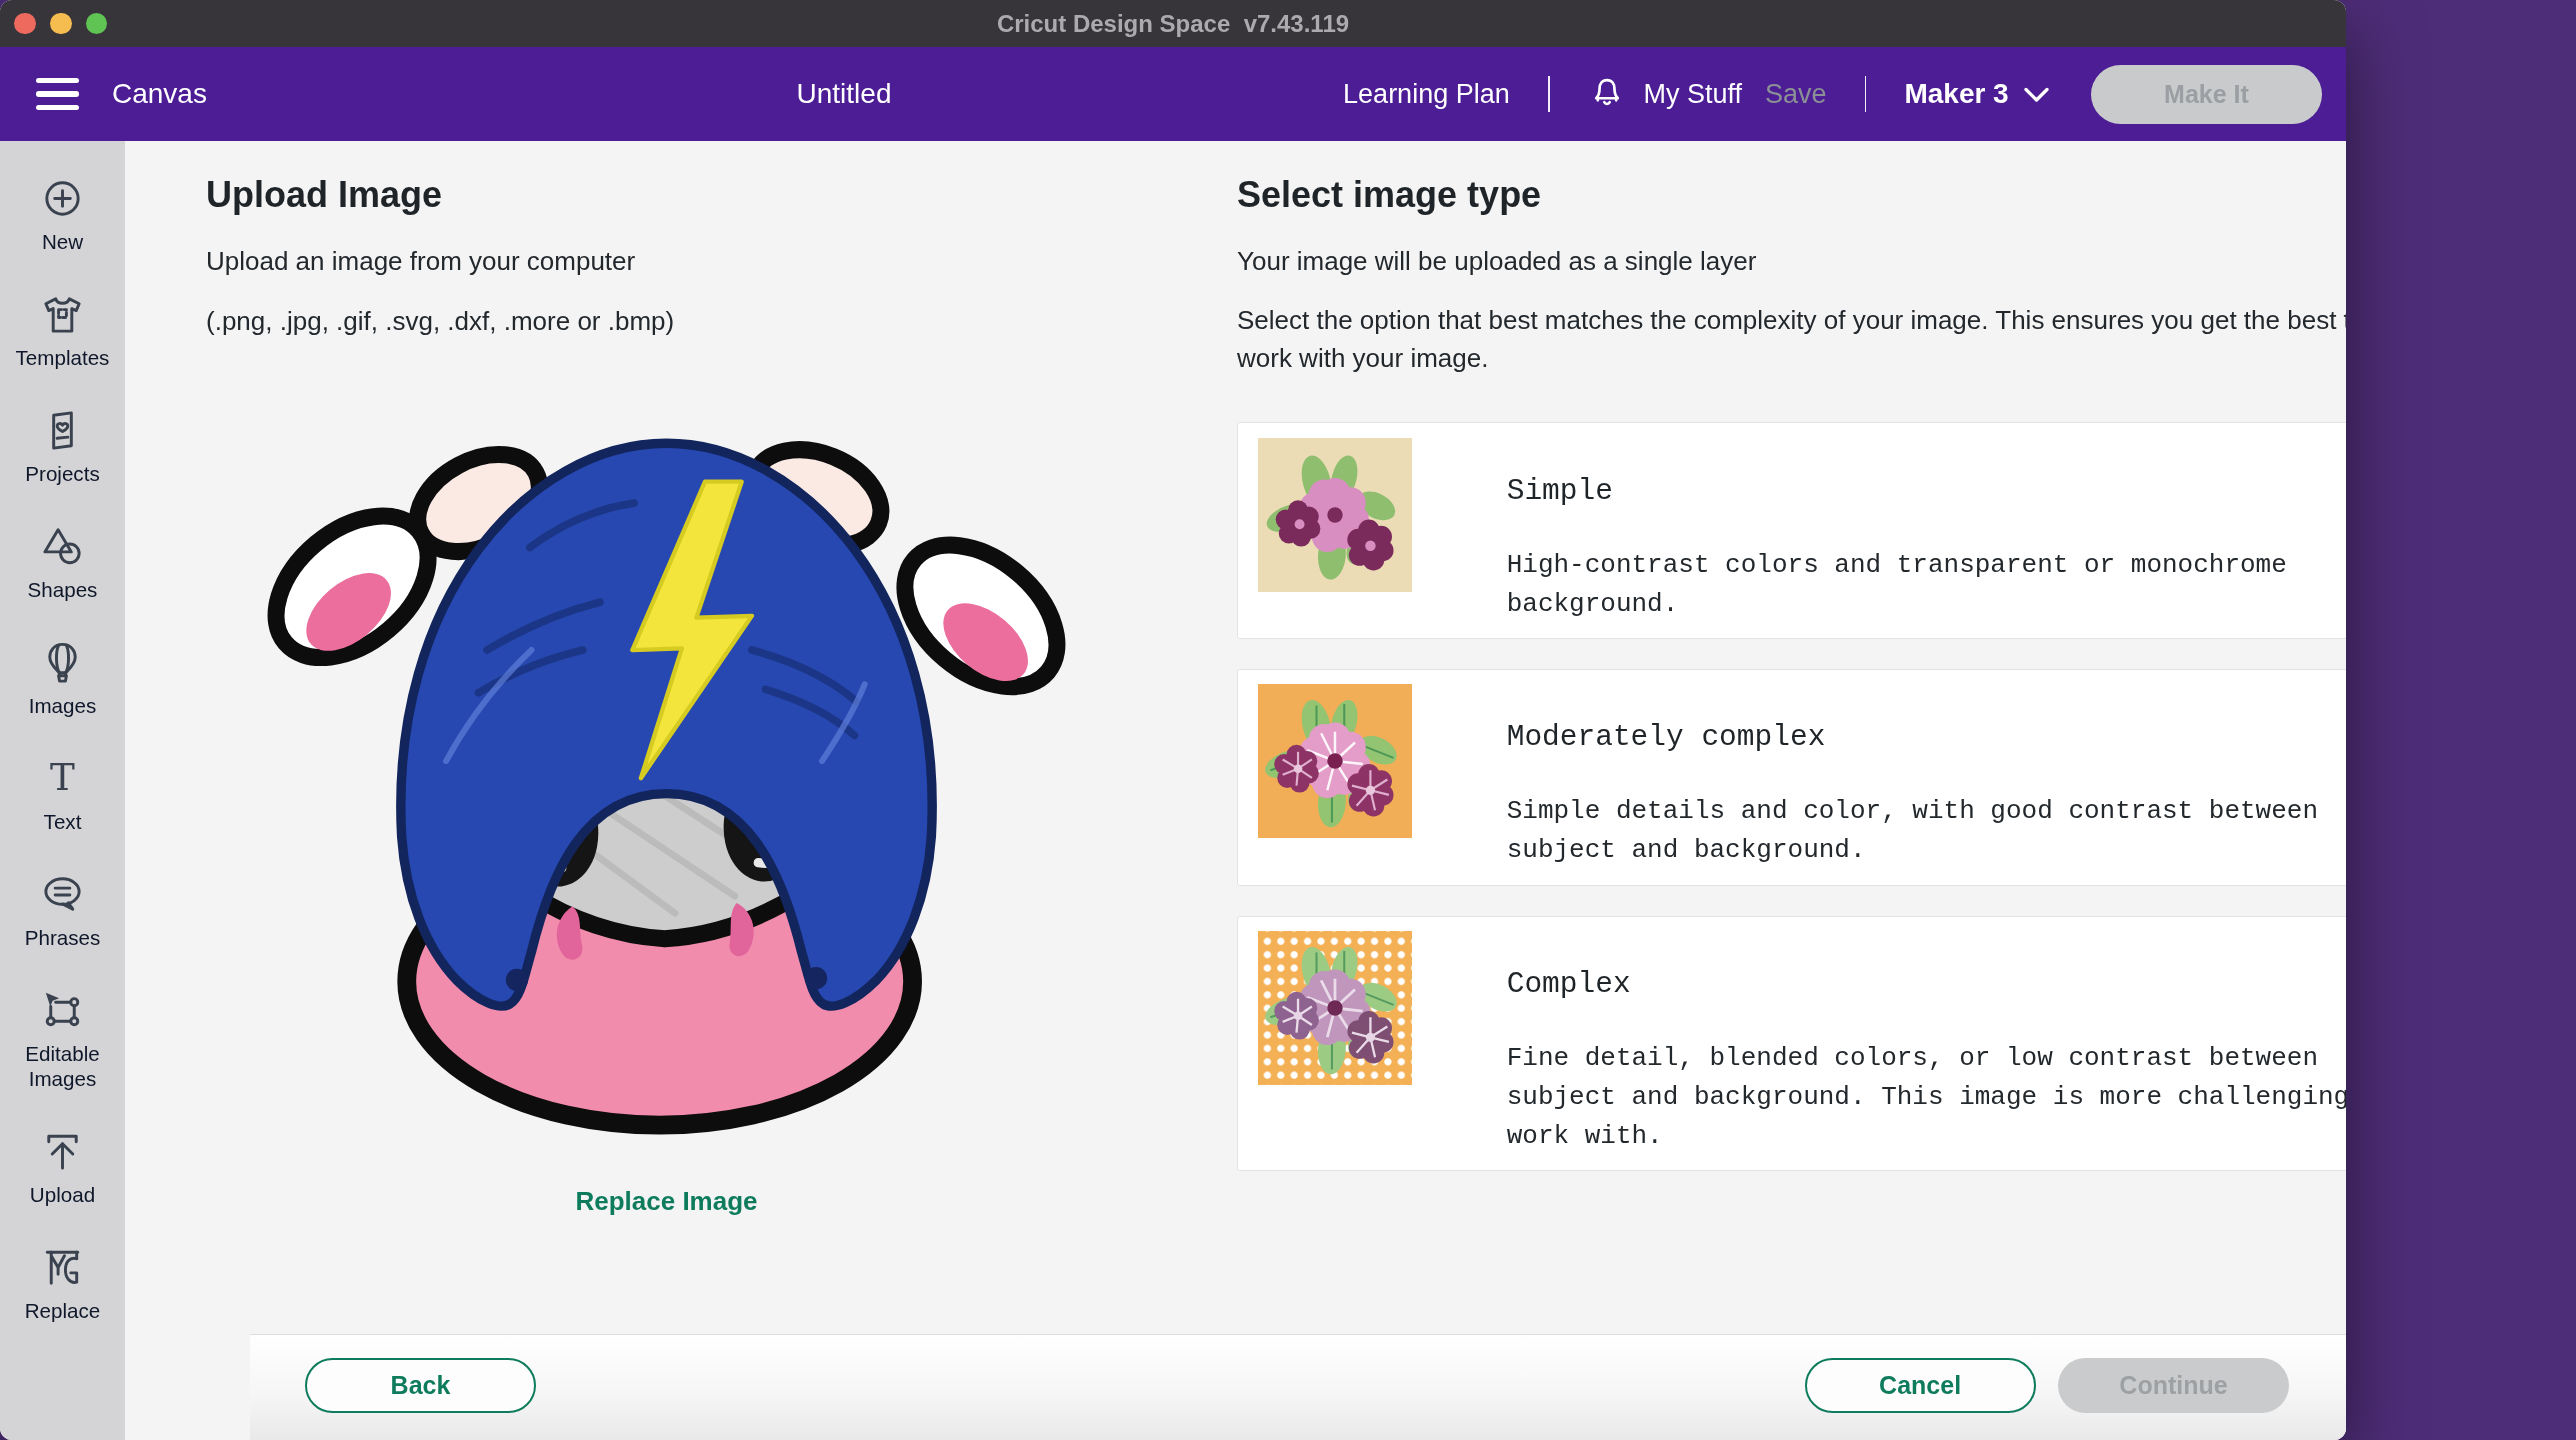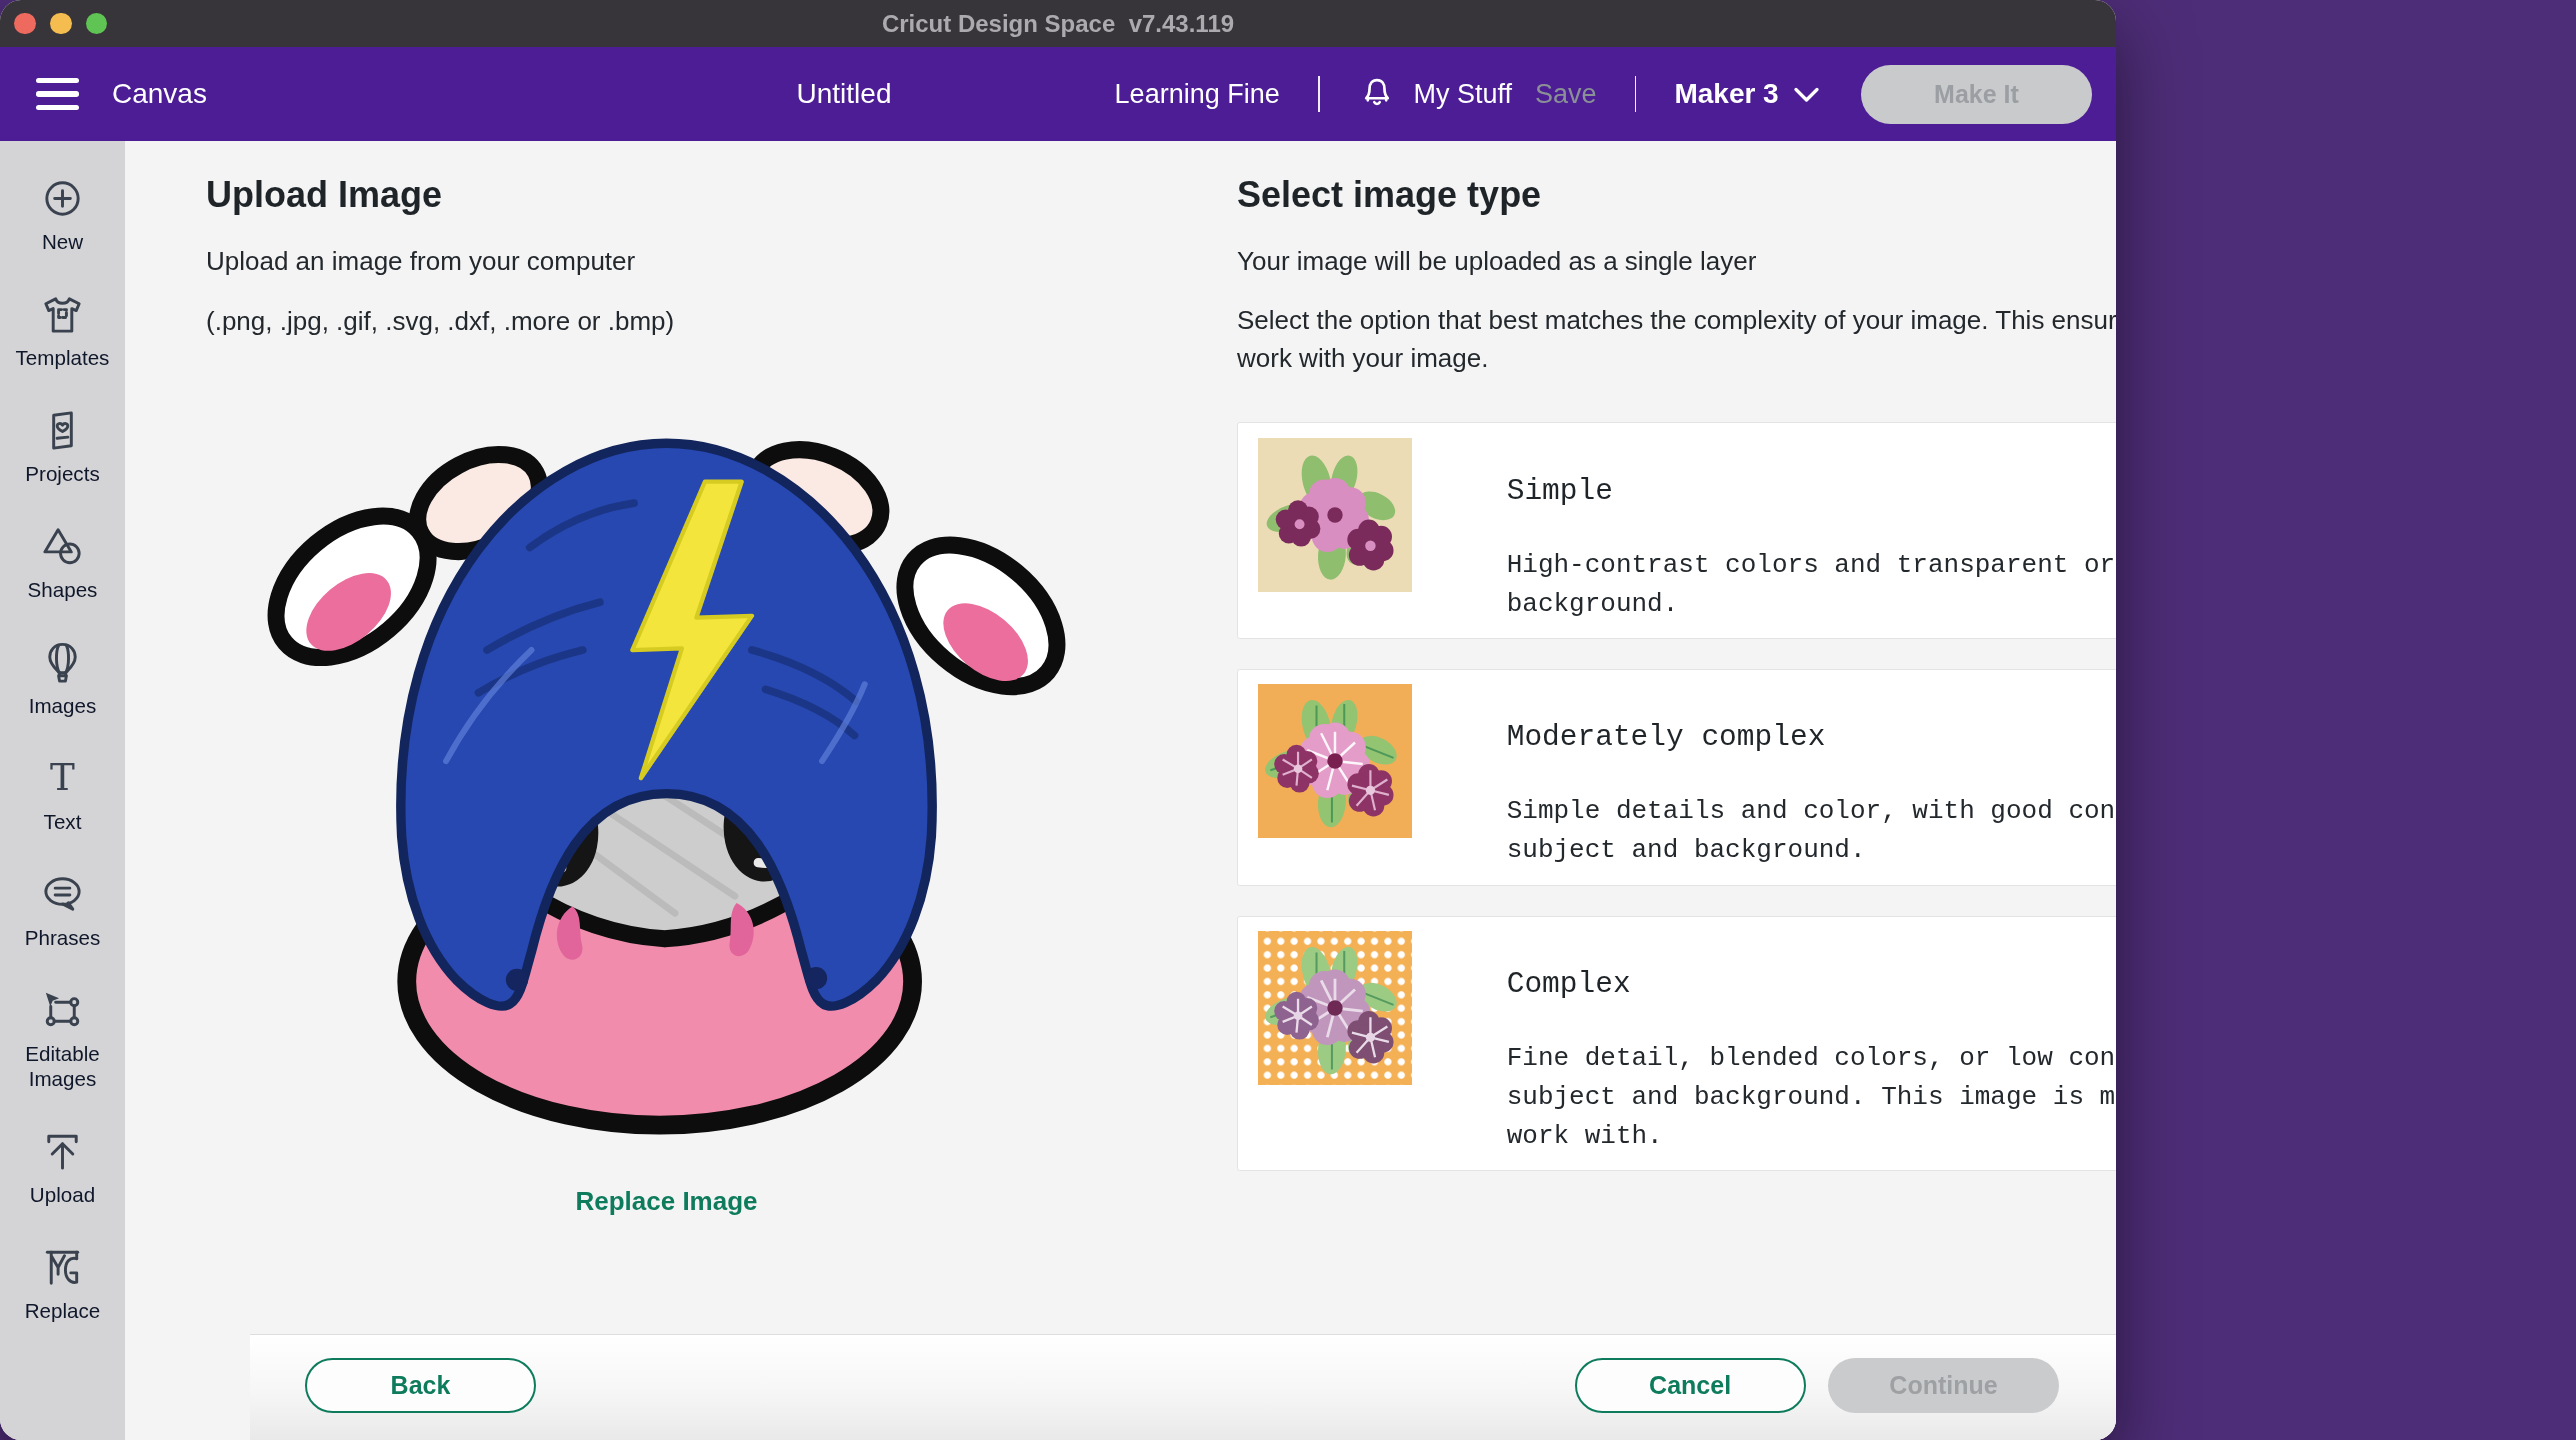--- a/index.html
+++ b/index.html
@@ -1,17 +1,17 @@
 <!DOCTYPE html>
 <html style="font-size:14.3px"><head>
 <meta charset="utf-8">
 <style>
   html,body{margin:0;padding:0;background:#4E2D78;font-family:"Liberation Sans",sans-serif;}
   *{box-sizing:border-box;}
-  .window{position:relative;width:2116px;height:1440px;border-radius:21px;overflow:hidden;background:#F4F4F5;box-shadow:0 27px 72px rgba(0,0,0,.5);}
+  .window{position:relative;width:2346px;height:1440px;border-radius:12px;overflow:hidden;background:#F4F4F5;box-shadow:0 27px 72px rgba(0,0,0,.5);}
   
   .titlebar{position:relative;height:47px;background:#38353A;display:flex;align-items:center;}
   .traffic{position:absolute;left:14.3px;top:0;height:47px;display:flex;align-items:center;gap:14.3px;}
   .tl{width:21.5px;height:21.5px;border-radius:50%;display:inline-block;}
   .tl.red{background:#EE6A5F;}
   .tl.yellow{background:#F5BD4F;}
   .tl.green{background:#5FC454;}
   .titlebar-title{width:100%;text-align:center;color:#ACAAAE;font-size:24px;font-weight:700;white-space:pre;}
   
   .appbar{position:relative;height:94px;background:#4c1d95;display:flex;align-items:center;color:#FFFFFF;padding:0 24px 0 36px;}
@@ -80,21 +80,21 @@
 
   <div class="appbar">
     <div class="hamburger">
         <span></span>
         <span></span>
         <span></span>
       </div>
     <div class="canvas-label">Canvas</div>
     <div class="doc-title">Untitled</div>
     <div class="appbar-right">
-      <div class="appbar-link">Learning Fine</div>
+      <div class="appbar-link">Learning Plan</div>
       <div class="vdivider"></div>
       <div class="bell">
         <svg width="38" height="38" viewBox="0 0 24 24">
           <path d="M12 3.2 C8.8 3.2 7.3 5.6 7.3 8.6 C7.3 12 6.3 13.6 5.2 14.7 L18.8 14.7 C17.7 13.6 16.7 12 16.7 8.6 C16.7 5.6 15.2 3.2 12 3.2 Z" fill="none" stroke="#FFFFFF" stroke-width="1.7" stroke-linejoin="round"></path>
           <path d="M10.3 17.2 A1.9 1.9 0 0 0 13.7 17.2" fill="none" stroke="#FFFFFF" stroke-width="1.7" stroke-linecap="round"></path>
           <path d="M6.2 14.7 L6.2 16 M17.8 14.7 L17.8 16" stroke="#FFFFFF" stroke-width="1.7" stroke-linecap="round"></path>
         </svg>
       </div>
       <div class="mystuff">My Stuff</div>
       <div class="save">Save</div>

